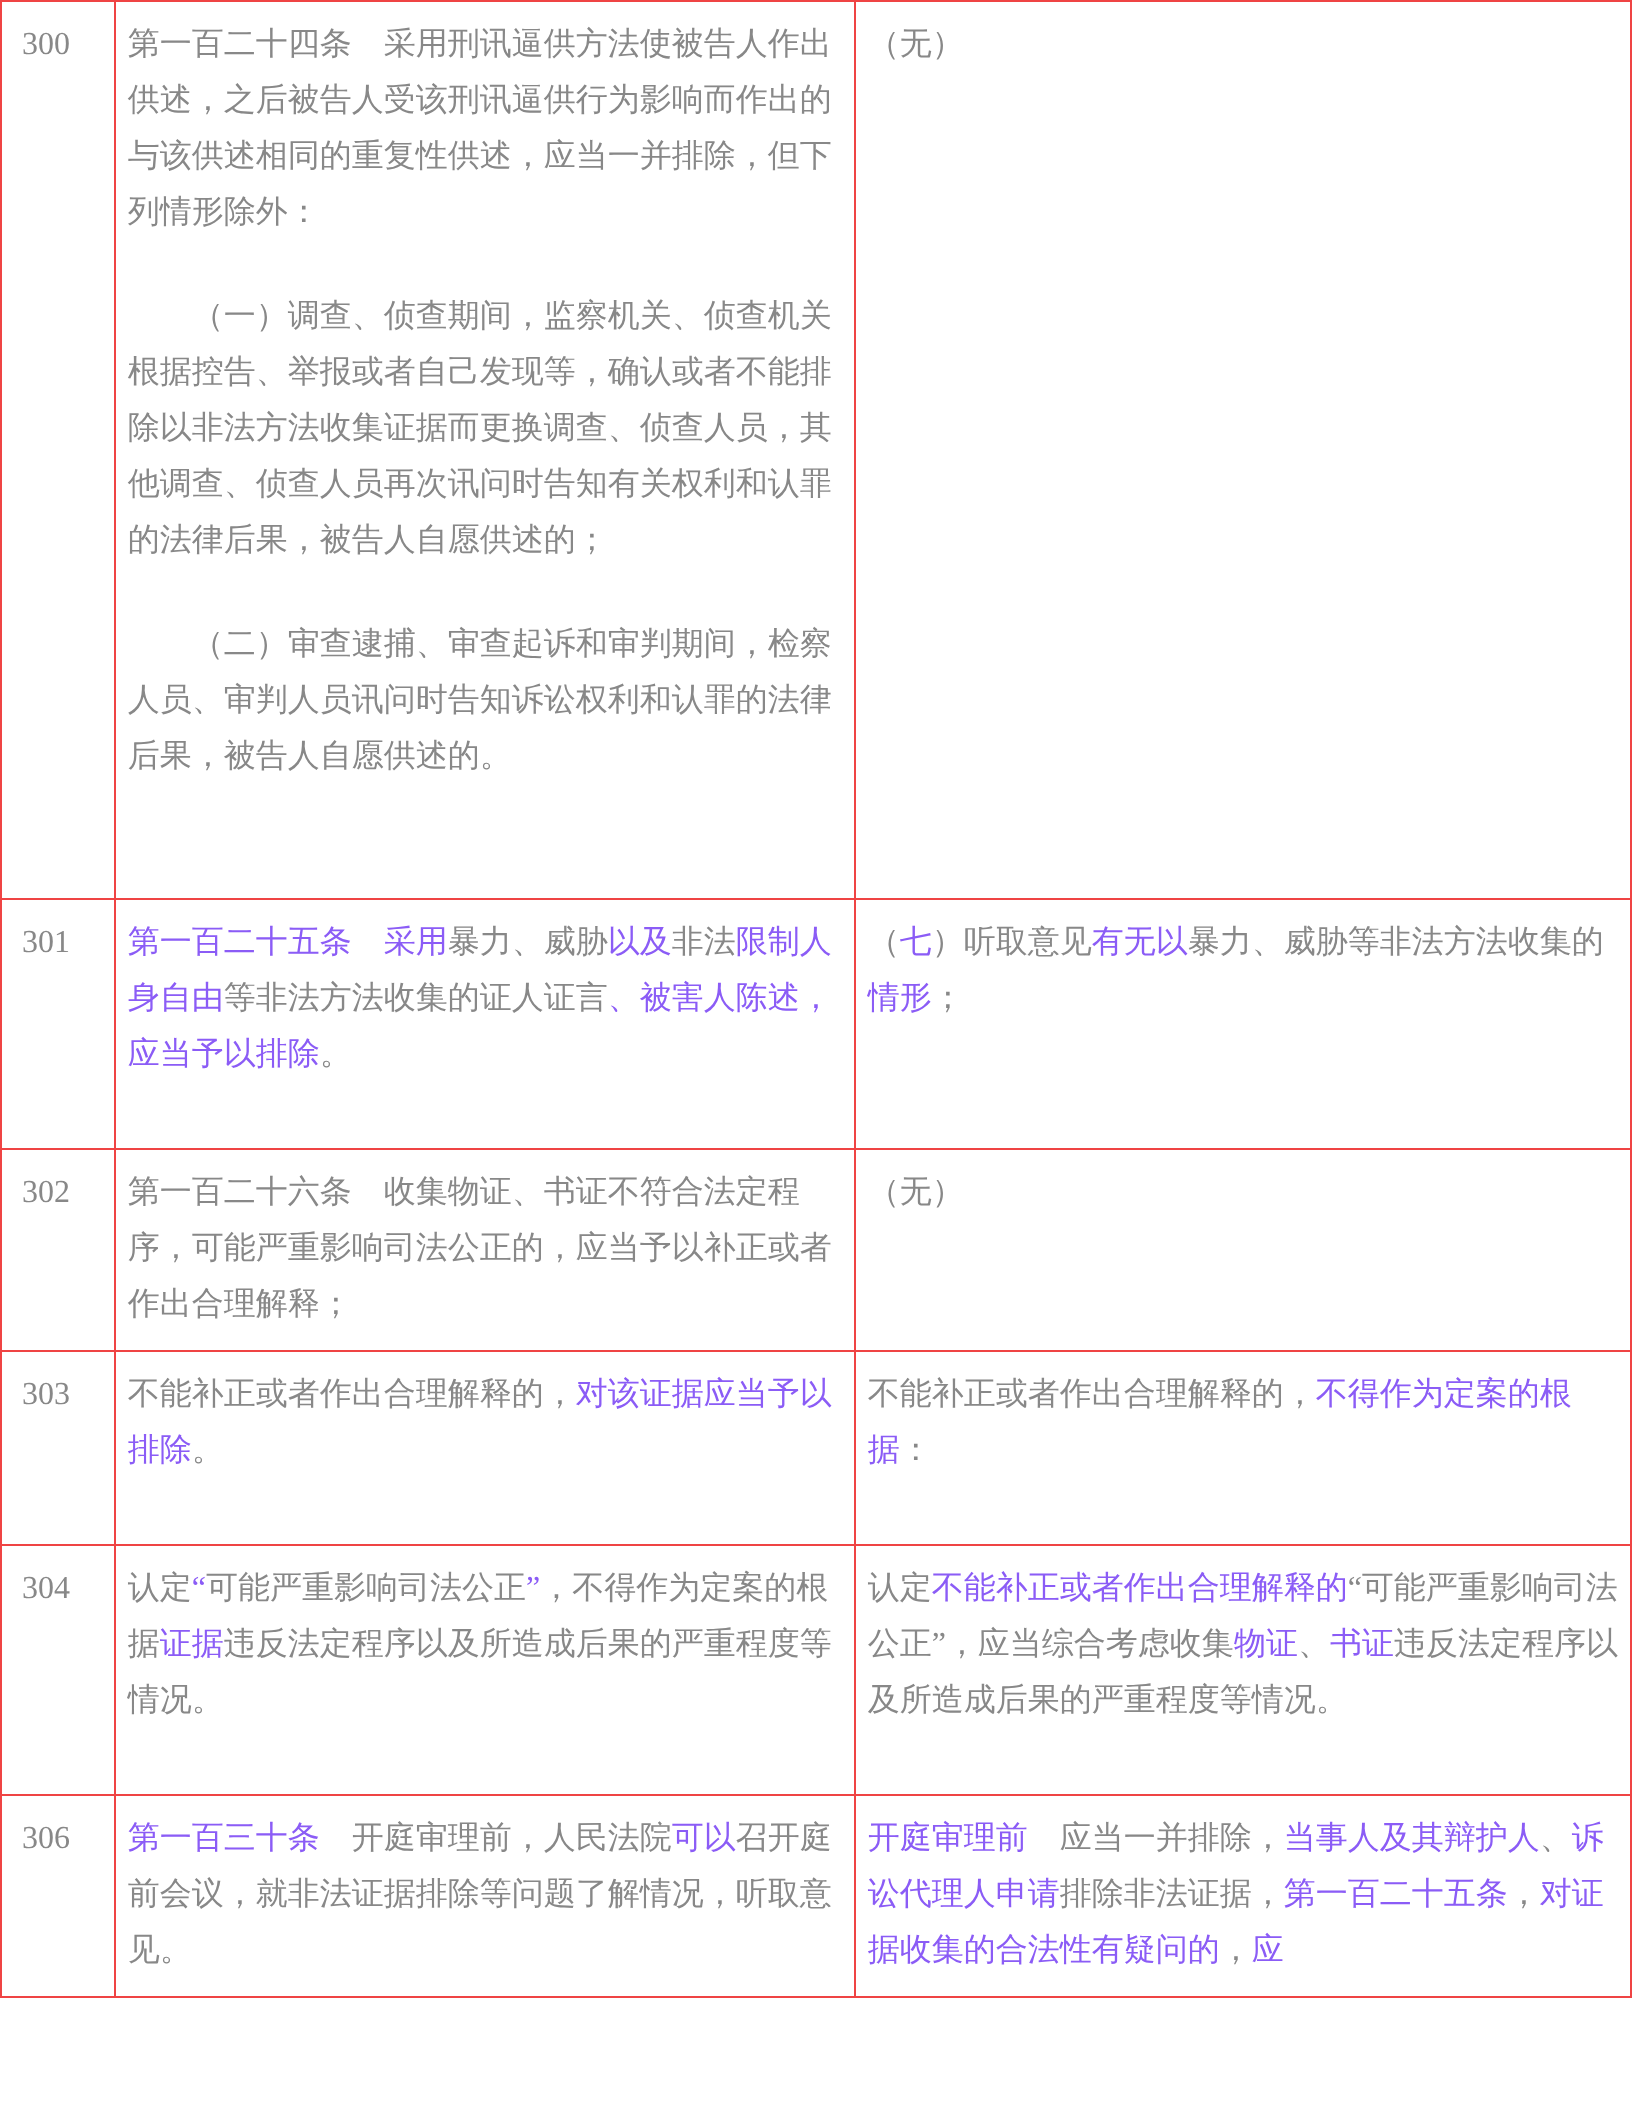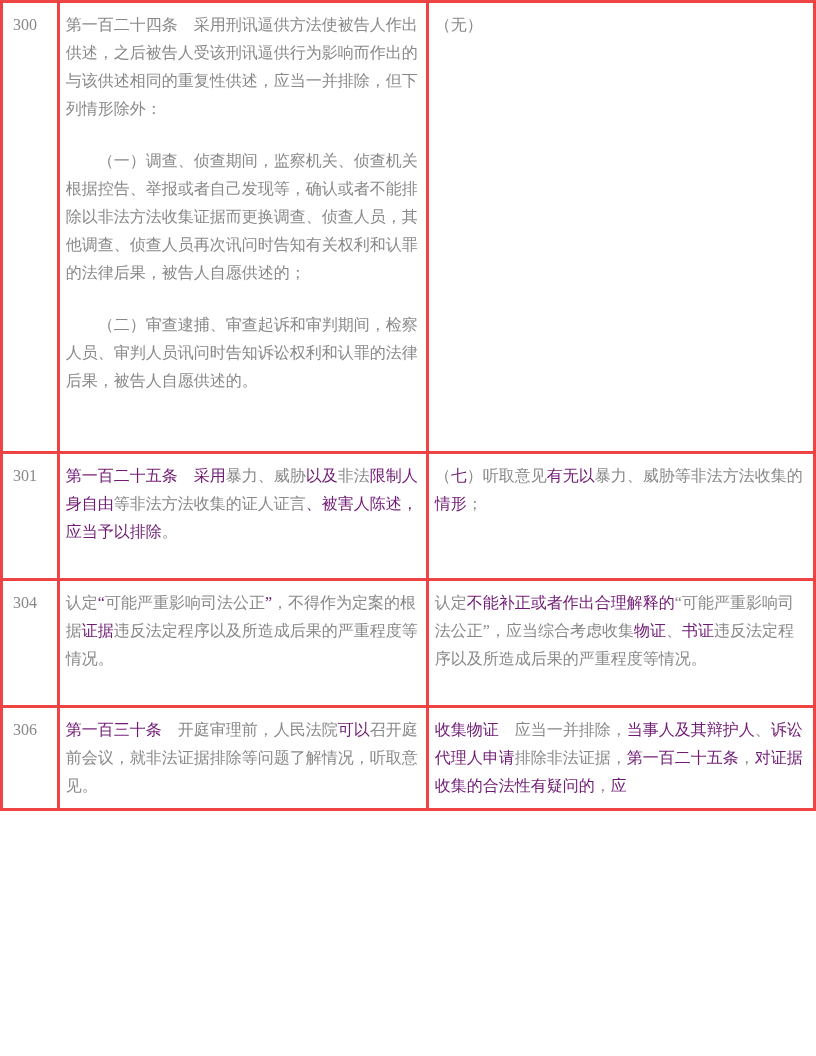--- a/index.html
+++ b/index.html
@@ -11,40 +11,40 @@
       padding: 0;
       width: 816px;
       color: #888;
     }
     table {
       border-collapse: collapse;
       width: 100%;
       table-layout: fixed;
     }
     td {
-      border: 3px solid #ef4444;
+      border: 1px solid #ef4444;
       padding: 8px 6px;
       vertical-align: top;
     }
     td.num {
       width: 50px;
       text-align: left;
       padding-top: 8px;
       padding-left: 10px;
     }
     td.col2 {
       width: 325px;
     }
     td.col3 {
       width: 341px;
     }
     .para { margin-bottom: 0; }
     .indent { text-indent: 2em; display: block; font-family: Liberation Serif, serif; }
     .spacer { height: 1.5em; }
-    .r { color: #701a75; }
+    .r { color: #8b5cf6; }
   </style>
 </head>
 <body>
 
 <table>
   <tbody>
 
     <tr>
       <td class="num"><span>300</span></td>
       <td class="col2">
@@ -63,36 +63,51 @@
       <td class="num"><span>301</span></td>
       <td class="col2">
         <span class="r">第一百二十五条　采用</span><span>暴力、威胁</span><span class="r">以及</span><span>非法</span><span class="r">限制人身自由</span><span>等非法方法收集的证人证言</span><span class="r">、被害人陈述，应当予以排除</span><span>。</span>
         <div class="spacer"></div>
       </td>
       <td class="col3">
         <span>（</span><span class="r">七</span><span>）听取意见</span><span class="r">有无以</span><span>暴力、威胁等非法方法收集的</span><span class="r">情形</span><span>；</span>
       </td>
     </tr>
 
+    <tr>
+      <td class="num"><span>302</span></td>
+      <td class="col2"><span>第一百二十六条　收集物证、书证不符合法定程序，可能严重影响司法公正的，应当予以补正或者作出合理解释；</span></td>
+      <td class="col3"><span>（无）</span></td>
+    </tr>
 
+    <tr>
+      <td class="num"><span>303</span></td>
+      <td class="col2">
+        <span>不能补正或者作出合理解释的，</span><span class="r">对该证据应当予以排除</span><span>。</span>
+        <div class="spacer"></div>
+      </td>
+      <td class="col3">
+        <span>不能补正或者作出合理解释的，</span><span class="r">不得作为定案的根据</span><span>：</span>
+      </td>
+    </tr>
 
     <tr>
       <td class="num"><span>304</span></td>
       <td class="col2">
         <span>认定</span><span class="r">“</span><span>可能严重影响司法公正</span><span class="r">”</span><span>，不得作为定案的根据</span><span class="r">证据</span><span>违反法定程序以及所造成后果的严重程度等情况。</span>
         <div class="spacer"></div>
       </td>
       <td class="col3">
         <span>认定</span><span class="r">不能补正或者作出合理解释的</span><span>“可能严重影响司法公正”，应当综合考虑收集</span><span class="r">物证</span><span>、</span><span class="r">书证</span><span>违反法定程序以及所造成后果的严重程度等情况。</span>
       </td>
     </tr>
 
     <tr>
       <td class="num"><span>306</span></td>
       <td class="col2">
         <span class="r">第一百三十条</span><span>　开庭审理前，人民法院</span><span class="r">可以</span><span>召开庭前会议，就非法证据排除等问题了解情况，听取意见。</span>
       </td>
       <td class="col3">
-        <span class="r">收集物证</span><span>　应当一并排除，</span><span class="r">当事人及其辩护人</span><span>、</span><span class="r">诉讼代理人申请</span><span>排除非法证据，</span><span class="r">第一百二十五条</span><span>，</span><span class="r">对证据收集的合法性有疑问的</span><span>，</span><span class="r">应</span>
+        <span class="r">开庭审理前</span><span>　应当一并排除，</span><span class="r">当事人及其辩护人</span><span>、</span><span class="r">诉讼代理人申请</span><span>排除非法证据，</span><span class="r">第一百二十五条</span><span>，</span><span class="r">对证据收集的合法性有疑问的</span><span>，</span><span class="r">应</span>
       </td>
     </tr>
   </tbody>
 </table>
 
 </body></html>

